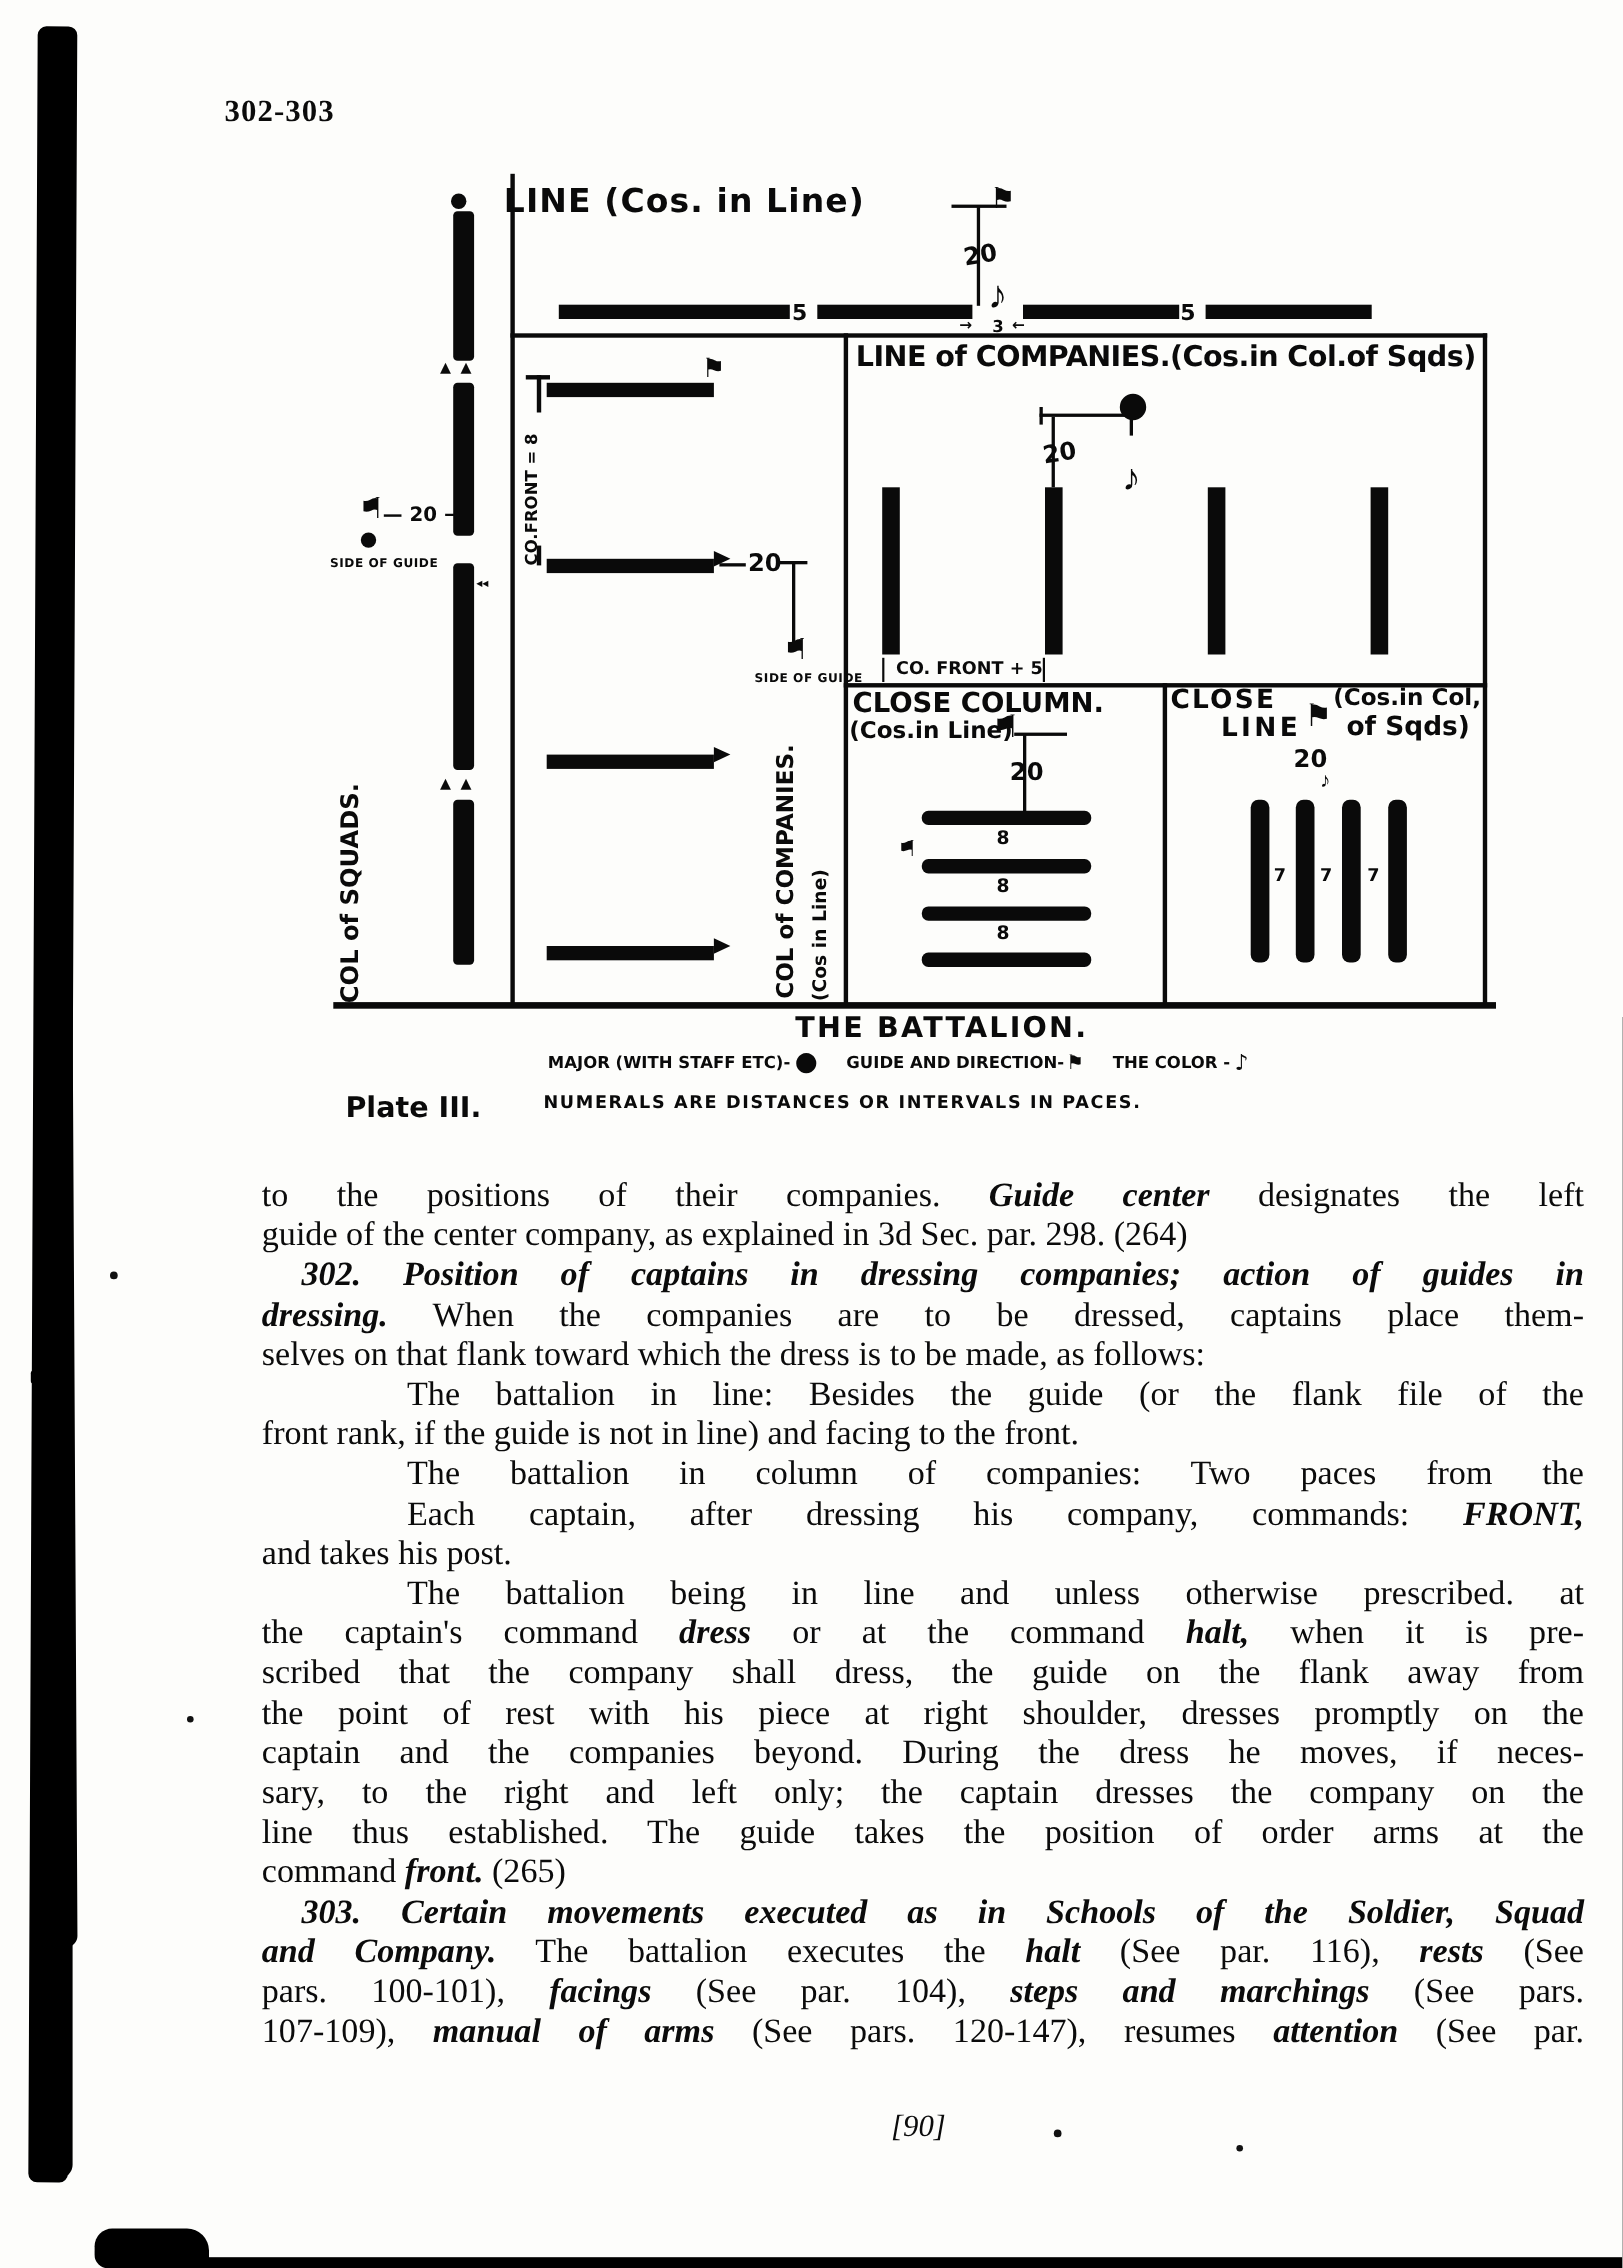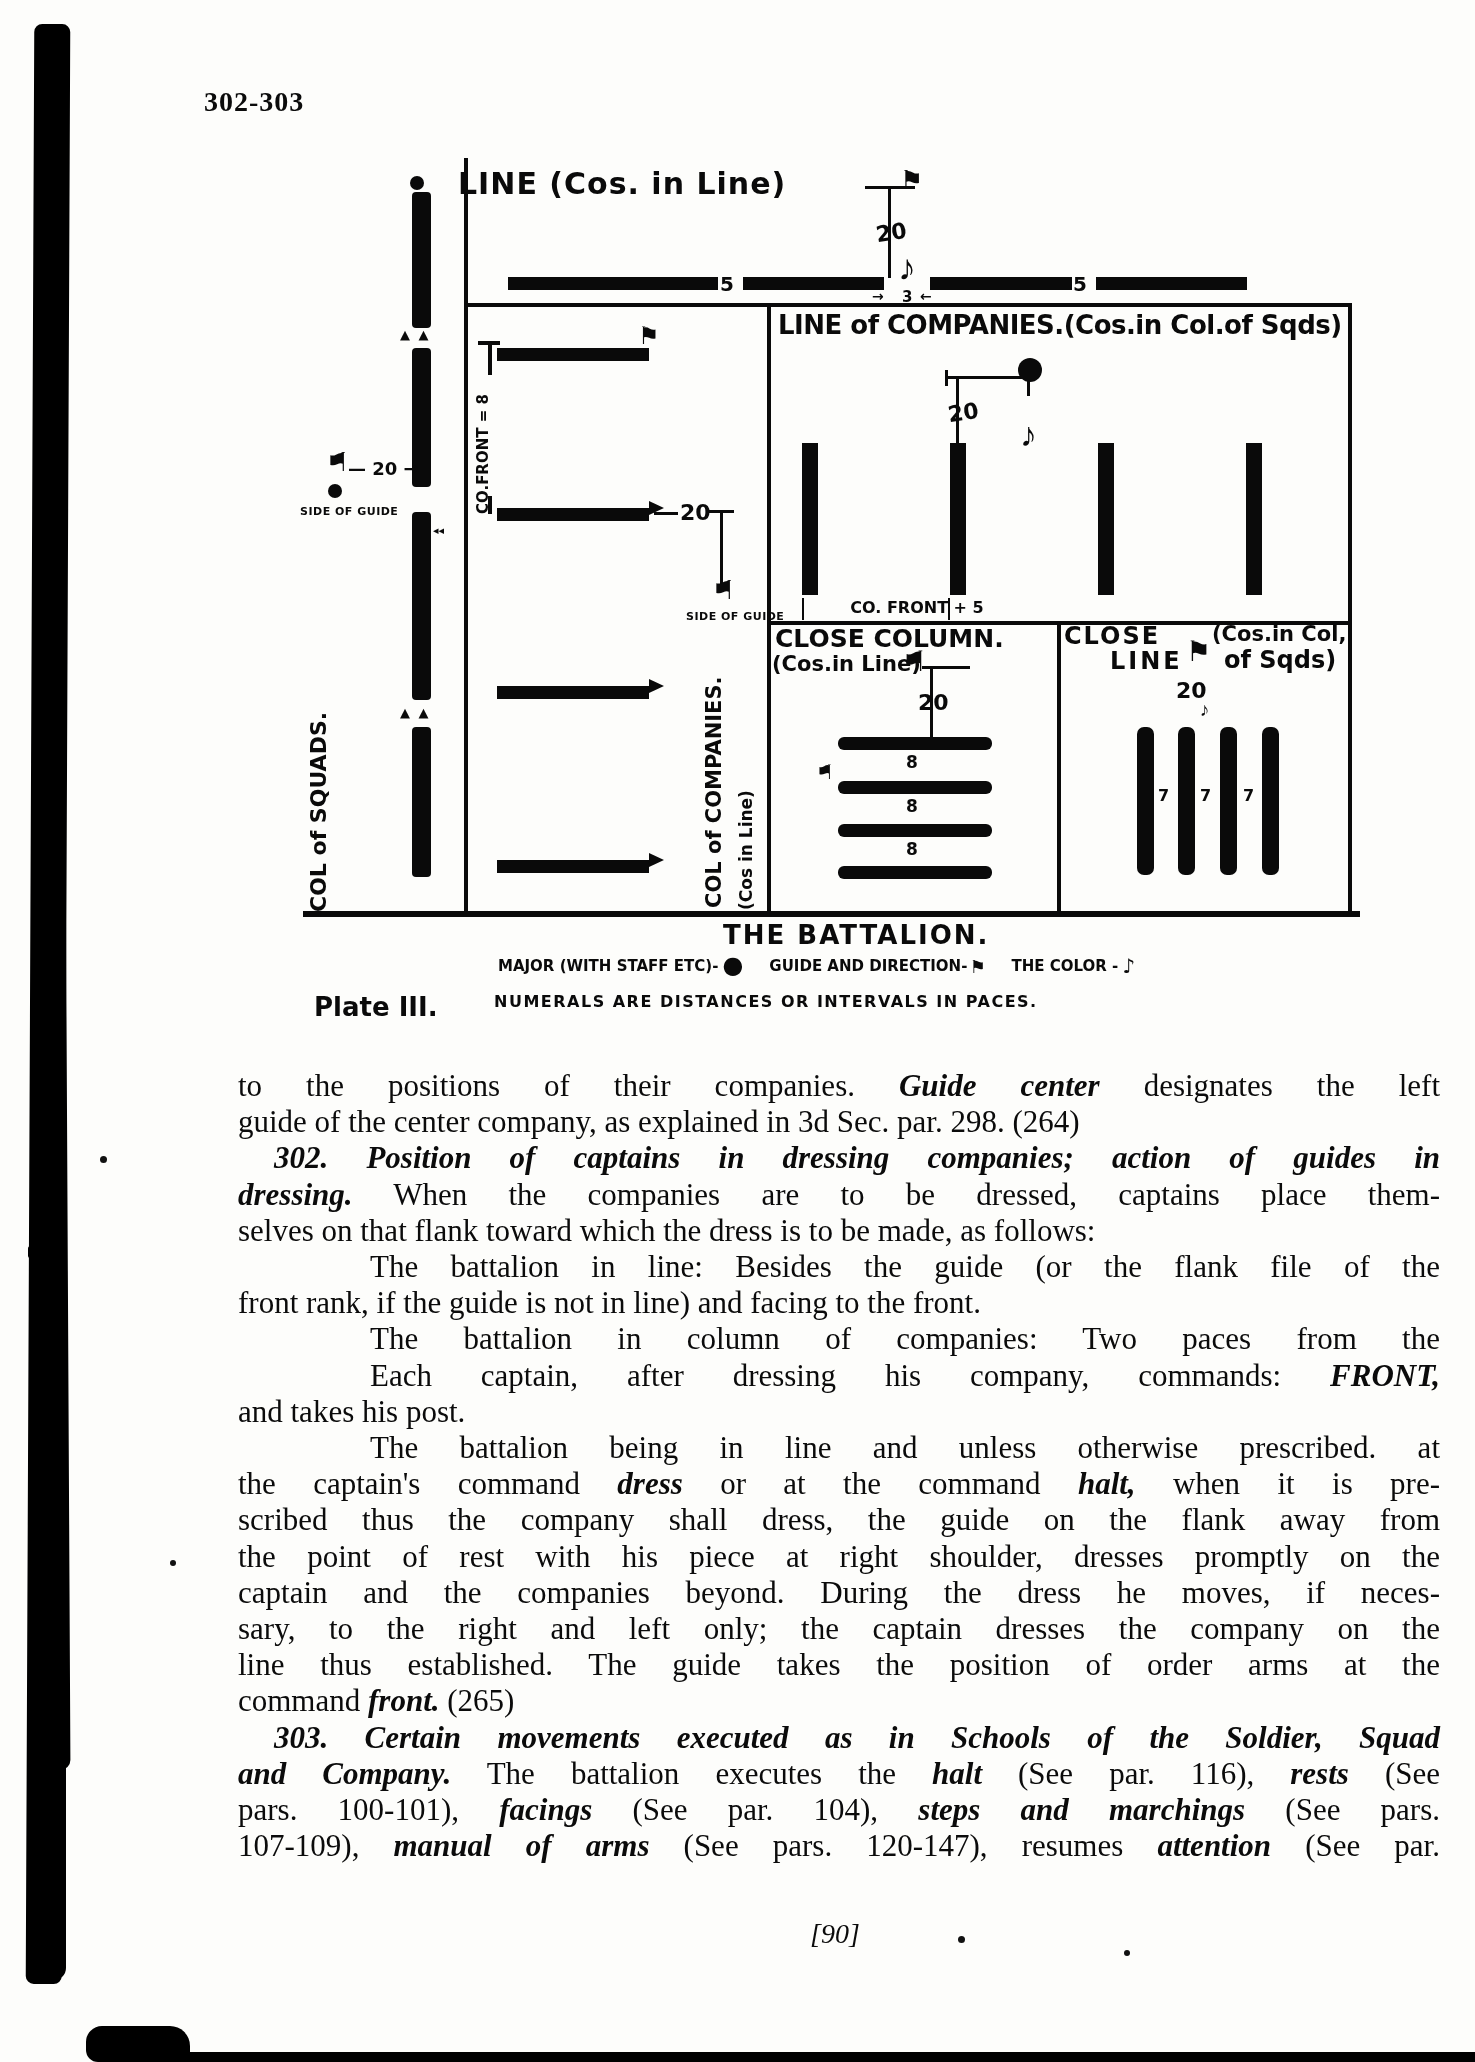--- a/index.html
+++ b/index.html
@@ -80,21 +80,21 @@
     <div class="ln" style="left:1027px;top:380px;width:3px;height:16px;"></div>
     <div class="ln" style="left:956px;top:379px;width:3px;height:64px;"></div>
     <div class="abs hand tilt" style="left:948px;top:400px;font-size:22px;">20</div>
     <span class="flag" style="left:1020px;top:418px;font-size:34px;position:absolute;">♪</span>
     <div class="bar" style="left:802px;top:443px;width:16px;height:152px;"></div>
     <div class="bar" style="left:950px;top:443px;width:16px;height:152px;"></div>
     <div class="bar" style="left:1098px;top:443px;width:16px;height:152px;"></div>
     <div class="bar" style="left:1246px;top:443px;width:16px;height:152px;"></div>
     <div class="ln" style="left:802px;top:598px;width:2px;height:22px;"></div>
     <div class="ln" style="left:948px;top:598px;width:2px;height:22px;"></div>
-    <div class="abs hand" style="left:806px;top:598px;width:142px;font-size:16px;text-align:center;white-space:nowrap;margin-left:40px;">CO. FRONT + 5</div>
+    <div class="abs hand" style="left:806px;top:598px;width:142px;font-size:16px;text-align:right;white-space:nowrap;">CO. FRONT + 5</div>
 
     <div class="abs hand" style="left:775px;top:624px;font-size:25px;">CLOSE COLUMN.</div>
     <div class="abs hand" style="left:772px;top:652px;font-size:21px;">(Cos.in Line)</div>
     <span class="flag flip" style="left:902px;top:648px;font-size:28px;position:absolute;">⚑</span>
     <div class="ln" style="left:922px;top:666px;width:48px;height:3px;"></div>
     <div class="ln" style="left:930px;top:668px;width:3px;height:70px;"></div>
     <div class="abs hand" style="left:918px;top:690px;font-size:22px;">20</div>
     <div class="bar" style="left:838px;top:737px;width:154px;height:13px;border-radius:6px;"></div>
     <div class="bar" style="left:838px;top:781px;width:154px;height:13px;border-radius:6px;"></div>
     <div class="bar" style="left:838px;top:824px;width:154px;height:13px;border-radius:6px;"></div>
@@ -177,21 +177,21 @@
       <div class="bline ind1"><b>302.  Position of captains in dressing companies; action of guides in</b></div>
       <div class="bline"><b>dressing.</b><span>  When the companies are to be dressed, captains place them-</span></div>
       <div class="bline nj"><span>selves on that flank toward which the dress is to be made, as follows:</span></div>
       <div class="bline ind2"><span>The battalion in line:  Besides the guide (or the flank file of the</span></div>
       <div class="bline nj"><span>front rank, if the guide is not in line) and facing to the front.</span></div>
       <div class="bline ind2"><span>The battalion in column of companies:  Two paces from the</span></div>
       <div class="bline ind2"><span>Each captain, after dressing his company, commands: </span><b>FRONT,</b></div>
       <div class="bline nj"><span>and takes his post.</span></div>
       <div class="bline ind2"><span>The battalion being in line and unless otherwise prescribed. at</span></div>
       <div class="bline"><span>the captain's command </span><b>dress</b><span> or at the command </span><b>halt,</b><span> when it is pre-</span></div>
-      <div class="bline"><span>scribed thus the company shall dress, the guide on the flank away from</span></div>
+      <div class="bline"><span>scribed that the company shall dress, the guide on the flank away from</span></div>
       <div class="bline"><span>the point of rest with his piece at right shoulder, dresses promptly on the</span></div>
       <div class="bline"><span>captain and the companies beyond.  During the dress he moves, if neces-</span></div>
       <div class="bline"><span>sary, to the right and left only; the captain dresses the company on the</span></div>
       <div class="bline"><span>line thus established.  The guide takes the position of order arms at the</span></div>
       <div class="bline nj"><span>command </span><b>front.</b><span>  (265)</span></div>
       <div class="bline ind1"><b>303.  Certain movements executed as in Schools of the Soldier, Squad</b></div>
       <div class="bline"><b>and Company.</b><span>  The battalion executes the </span><b>halt</b><span> (See par. 116), </span><b>rests</b><span> (See</span></div>
       <div class="bline"><span>pars. 100-101), </span><b>facings</b><span> (See par. 104), </span><b>steps and marchings</b><span> (See pars.</span></div>
       <div class="bline"><span>107-109), </span><b>manual of arms</b><span> (See pars. 120-147), resumes </span><b>attention</b><span> (See par.</span></div>
     </div>

